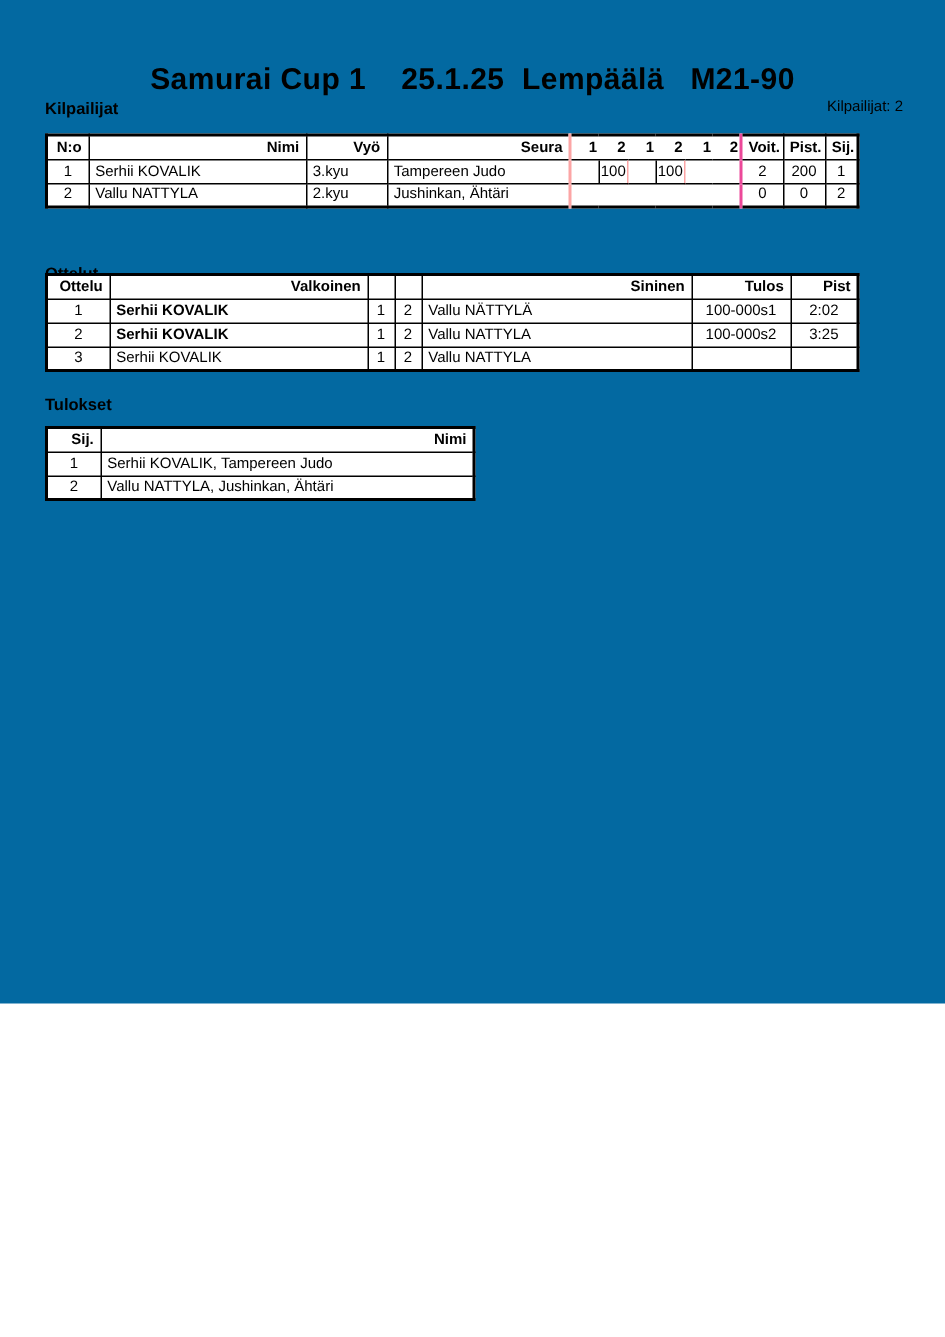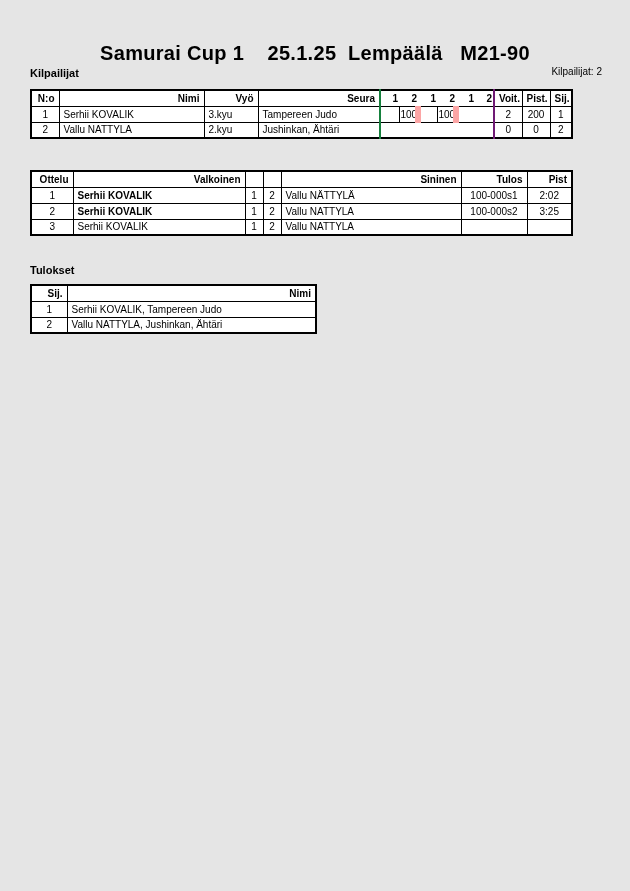--- a/index.html
+++ b/index.html
@@ -2,21 +2,21 @@
 <html><head>
 <meta charset="utf-8">
 <style>
   * { margin: 0; padding: 0; box-sizing: border-box; }
   html, body { background: #ffffff; }
   body {
     width: 630px; height: 891px;
     font-family: "Liberation Sans", sans-serif;
     color: #000;
   }
-  .page { position: relative; width: 630px; height: 891px; background: #e5e5e5; overflow: hidden; }
+  .page { position: relative; width: 630px; height: 669px; background: #0369a1; overflow: hidden; }
 
   .title {
     position: absolute; top: 42px; left: 0; width: 630px;
     text-align: center; font-size: 20px; font-weight: bold;
     white-space: pre; letter-spacing: 0.3px;
   }
   .count {
     position: absolute; top: 66px; right: 28px;
     font-size: 10px;
   }
@@ -27,35 +27,35 @@
   #h-ottelut     { top: 164px; left: 30px; width: 480px; margin-top: 13px; }
   #h-tulokset    { top: 264px; left: 30px; width: 290px; }
 
   table {
     position: absolute; left: 30px;
     border-collapse: collapse; table-layout: fixed;
     font-size: 10px; background: #fff;
     border: 2px solid #000;
   }
   #t-competitors { top: 89px;  width: 541px; }
-  #t-matches     { top: 170px; width: 541px; }
+  #t-matches     { top: 182px; width: 541px; }
   #t-results     { top: 284px; width: 285px; }
 
   td {
     border: 1px solid #000;
     height: 16px; padding: 0 4px;
     overflow: hidden; white-space: nowrap;
     vertical-align: middle;
   }
   tr.hdr td { font-weight: bold; text-align: right; }
   td.c { text-align: center; }
   td.score { border-left: none; border-right: none; text-align: center; padding: 0 1px; }
-  td.score.boxed { border-left: 1px solid #000; border-right: 6px solid #fca5a5; }
-  td.blockl { border-left: 2px solid #701a75; margin-top: 14px; }
-  td.blockr { border-right: 2px solid #15803d; }
+  td.score.boxed { border-left: 1px solid #000; border-right: 1px solid #fca5a5; }
+  td.blockl { border-left: 2px solid #ec4899; margin-top: 14px; }
+  td.blockr { border-right: 2px solid #fca5a5; }
   .bold { font-weight: bold; }
 </style>
 </head>
 <body>
 
 <div class="page">
 
   <div class="title">Samurai Cup 1    25.1.25  Lempäälä   M21-90</div>
   <div class="count">Kilpailijat: 2</div>
 

